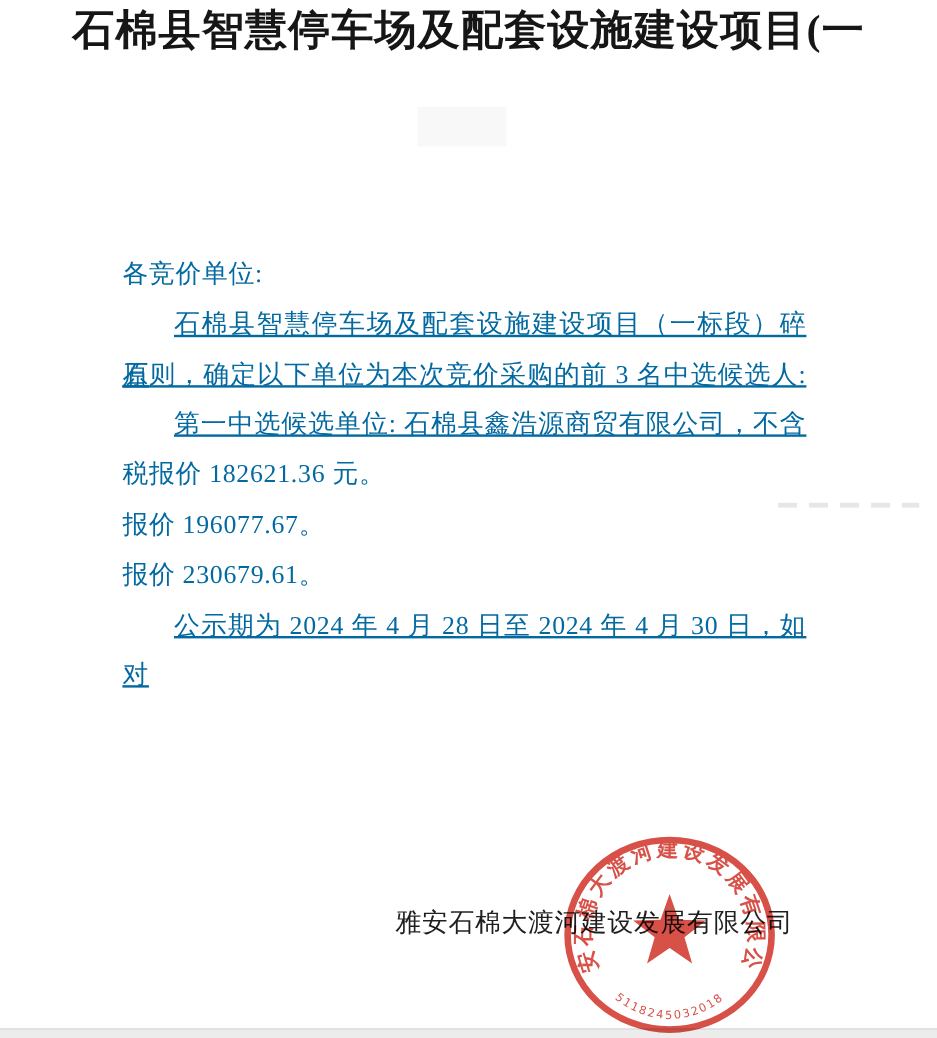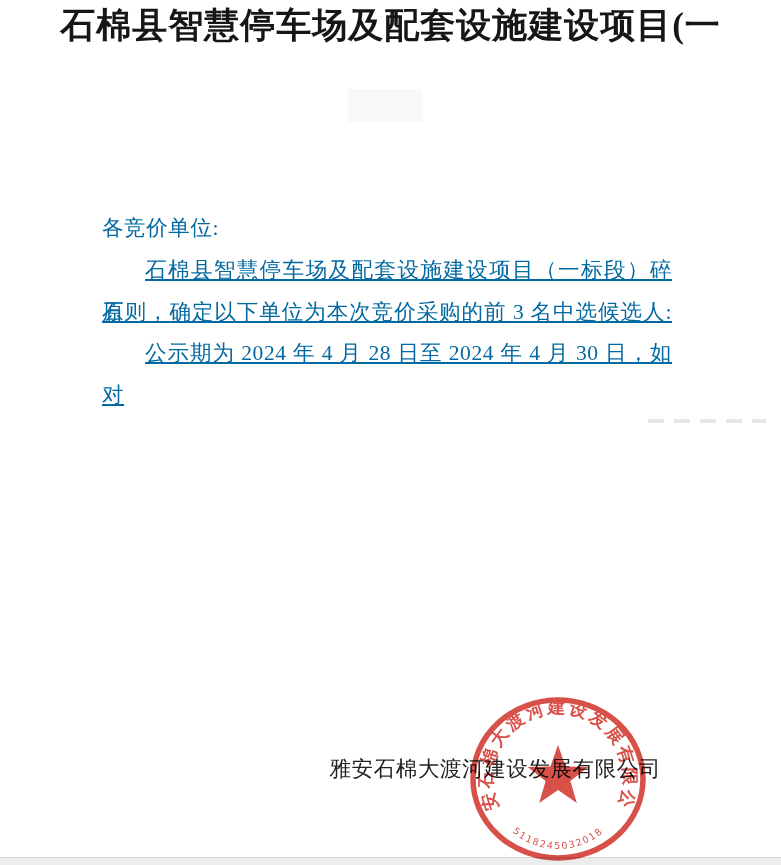--- a/index.html
+++ b/index.html
@@ -65,20 +65,24 @@
   <div class="title">
     <div>石棉县智慧停车场及配套设施建设项目(一</div>
   </div>
 
   <div class="smudge-box"></div>
 
   <div class="body-text">
     <div class="line">各竞价单位:</div>
     <div class="line indent jfull">石棉县智慧停车场及配套设施建设项目（一标段）碎石</div>
     <div class="line jfull">原则，确定以下单位为本次竞价采购的前 3 名中选候选人:</div>
+    <div class="line indent jfull">第一中选候选单位: 石棉县鑫浩源商贸有限公司，不含</div>
+    <div class="line">税报价 182621.36 元。</div>
+    <div class="line">报价 196077.67。</div>
+    <div class="line">报价 230679.61。</div>
     <div class="line indent jfull">公示期为 2024 年 4 月 28 日至 2024 年 4 月 30 日，如对</div>
   </div>
 
   <div class="scan-dashes"></div>
 
   <div class="signature">
     <div class="company">雅安石棉大渡河建设发展有限公司</div>
   </div>
 
   <svg class="seal" viewBox="0 0 184 170" aria-hidden="true">

